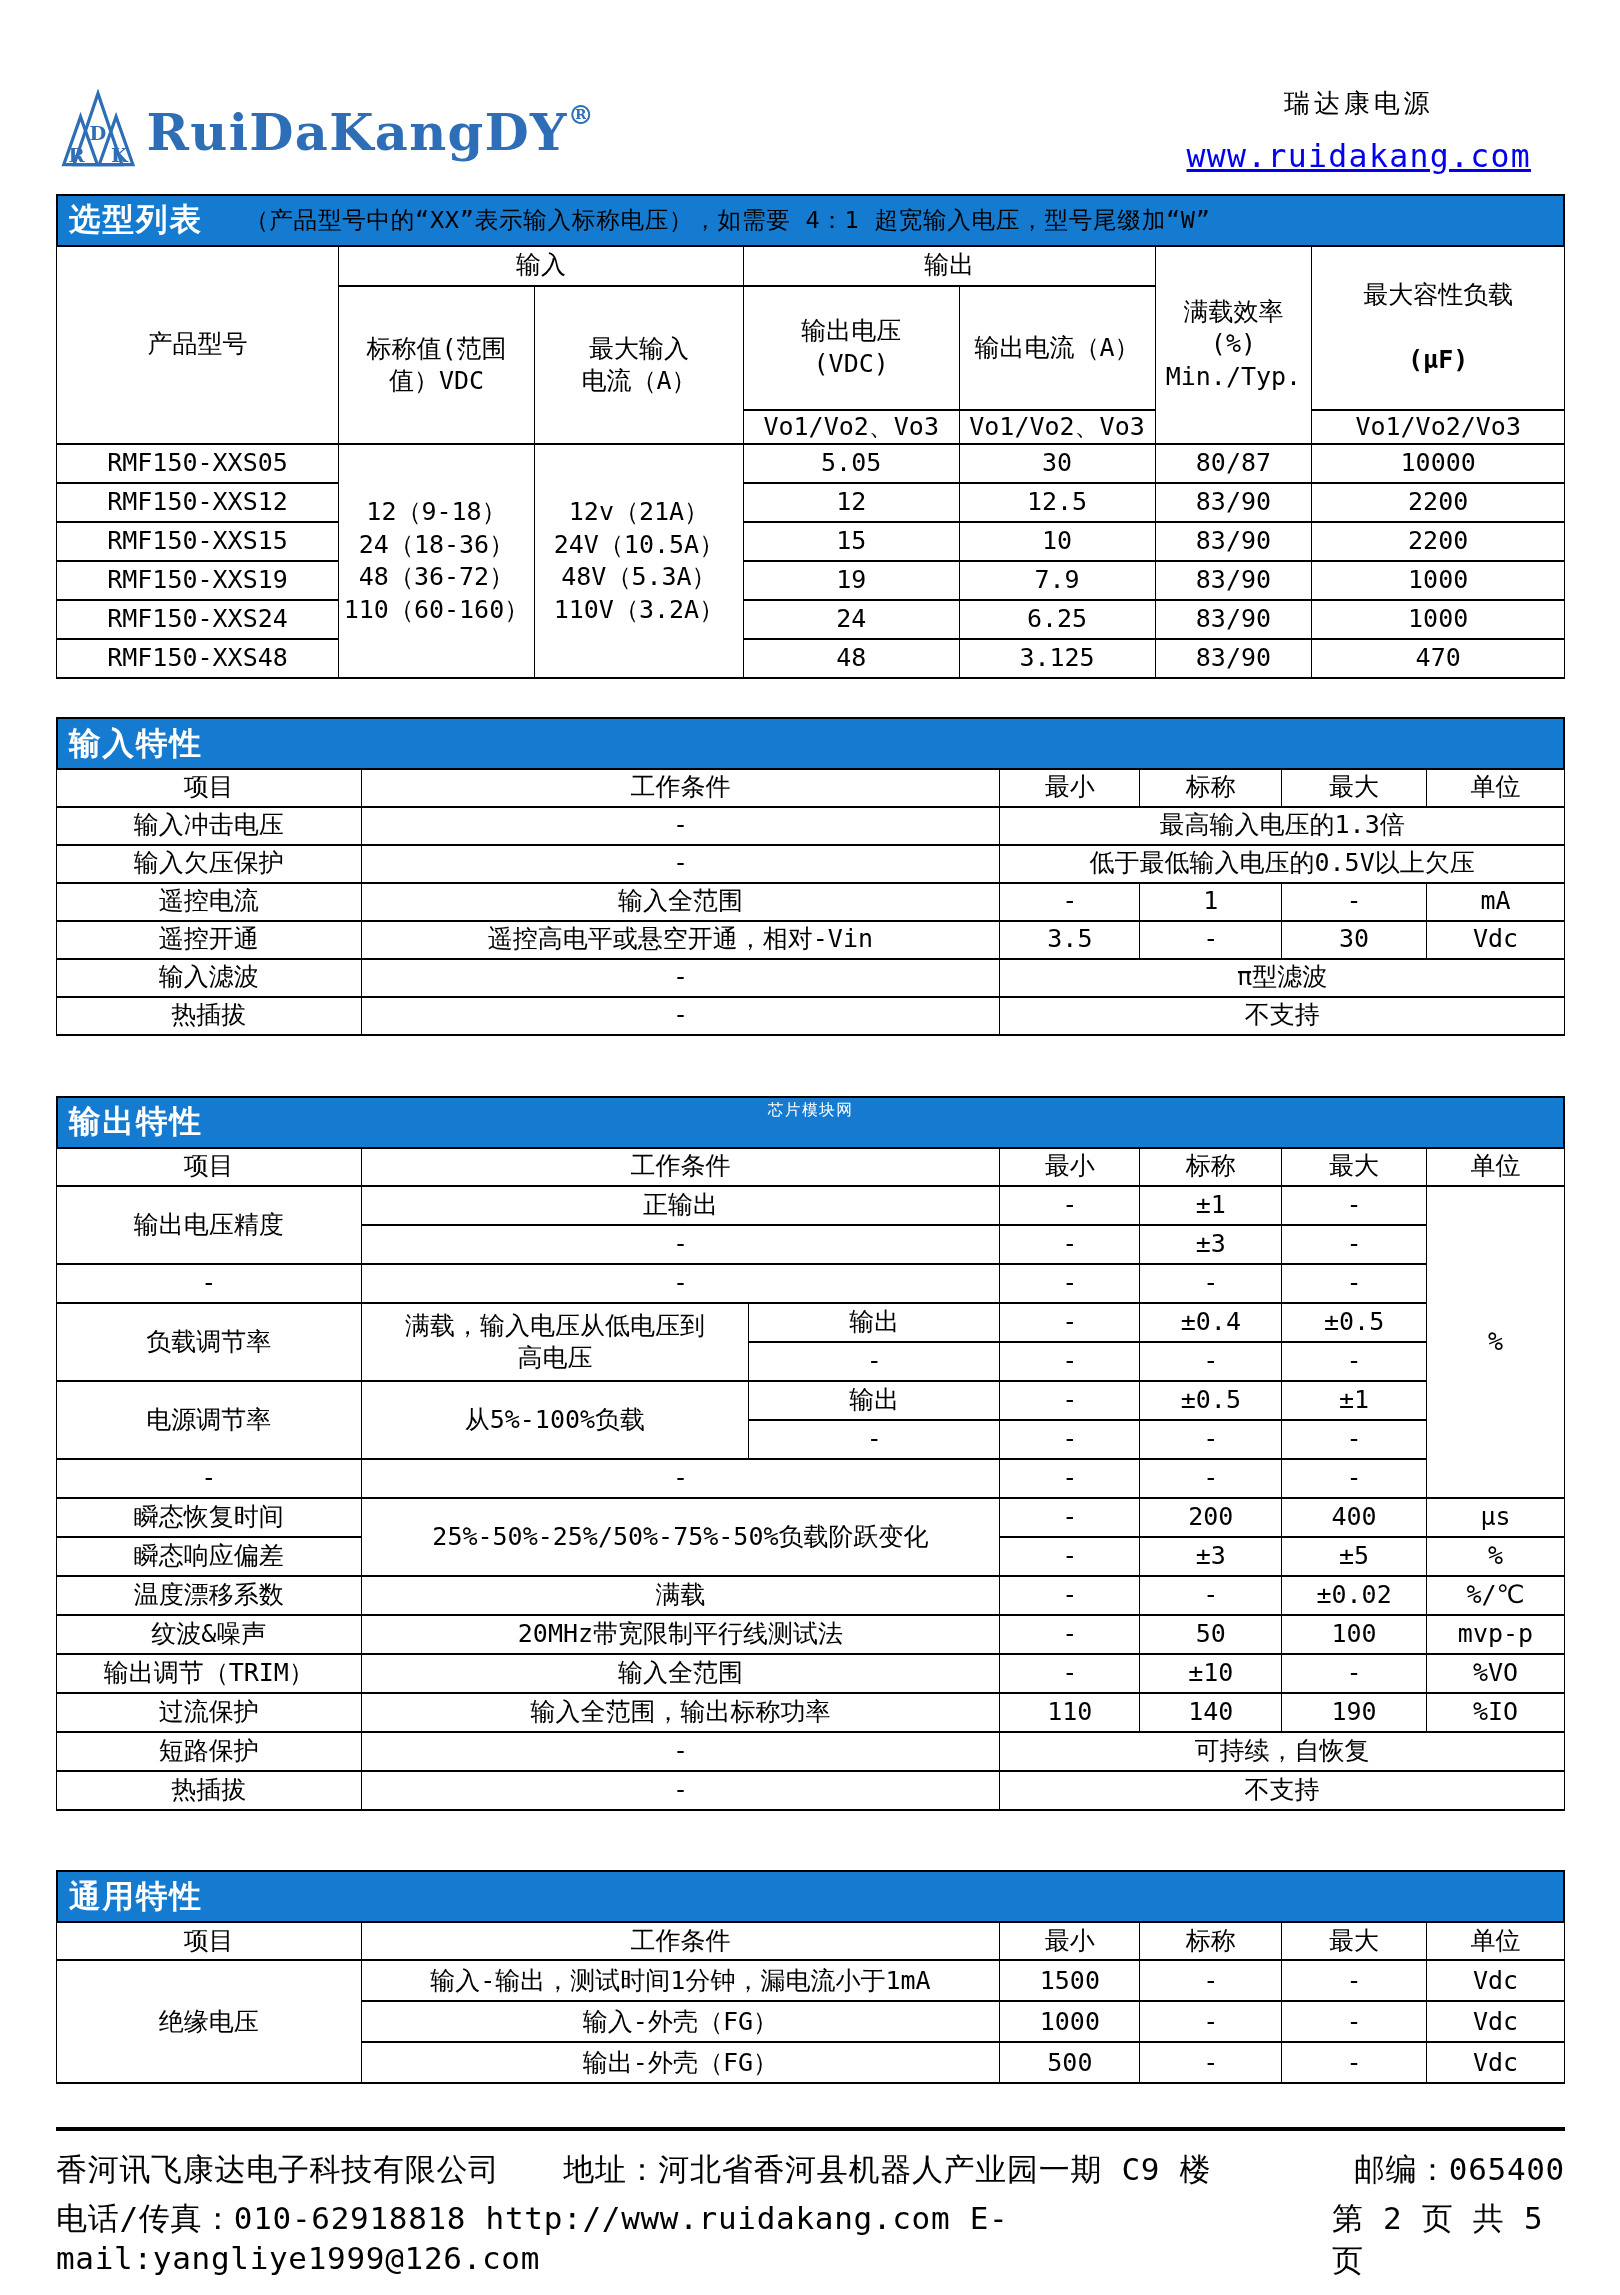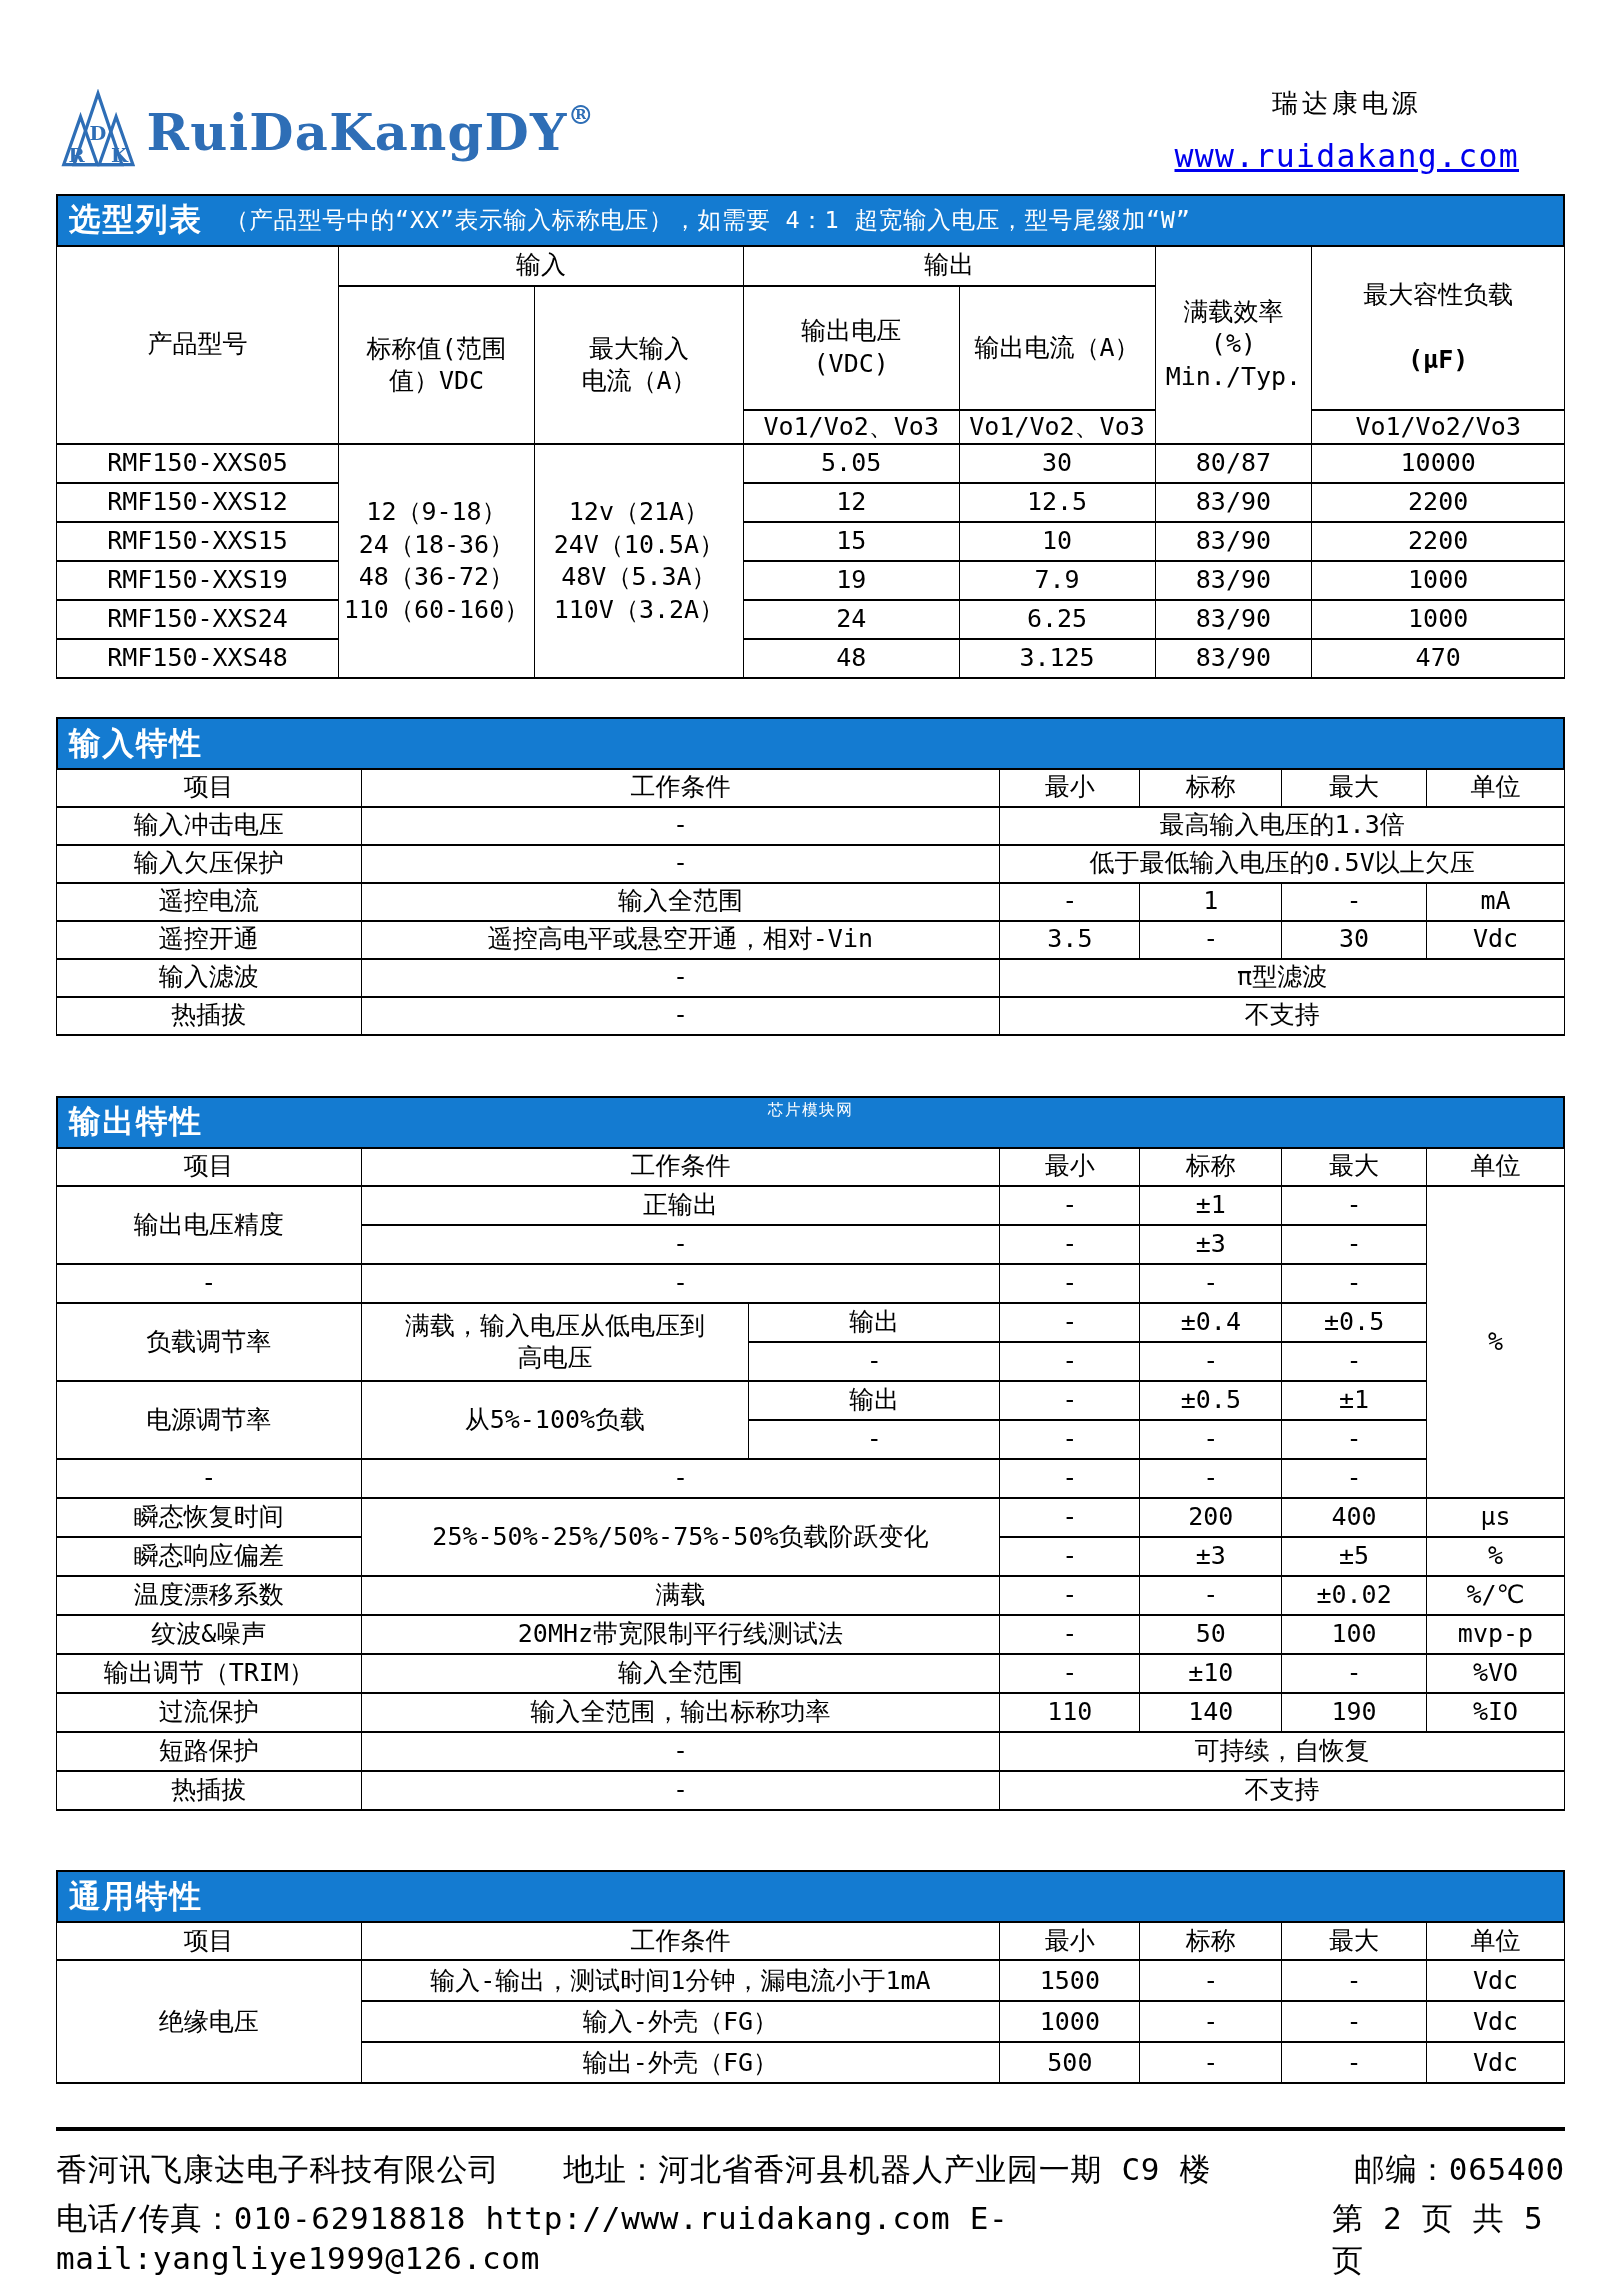--- a/index.html
+++ b/index.html
@@ -6,30 +6,30 @@
   .page{position:relative;width:1621px;height:2295px;background:#fff;overflow:hidden;
         font-family:"DejaVu Sans Mono","DejaVu Sans",monospace;color:#000;}
   .content{margin:0 56px;width:1509px;}
 
   
   .hdr{display:flex;justify-content:space-between;align-items:center;padding-top:77px;height:105px;}
   .logo{display:flex;align-items:center;gap:6.6px;}
   .logo-text{font-family:"DejaVu Serif","Liberation Serif",serif;font-weight:bold;
              font-size:51px;color:#2e6eb6;letter-spacing:1.3px;line-height:1;}
   .reg{font-size:26px;vertical-align:26px;font-weight:bold;}
-  .company{text-align:center;margin-right:46px;}
+  .company{text-align:center;margin-right:34px;}
   .company-name{font-size:26px;letter-spacing:3.9px;color:#000;}
   .url{display:inline-block;margin-top:17px;font-size:31.5px;color:#0000ee;
        text-decoration:underline;letter-spacing:1.3px;cursor:pointer;}
 
   
   .bar{position:relative;margin-top:0;height:53px;background:#147bd1;border:2.6px solid #000;
        display:flex;align-items:center;padding-left:11px;box-sizing:border-box;}
   .bar-title{color:#fff;font-weight:bold;font-size:31.5px;font-family:"DejaVu Sans","Liberation Sans",sans-serif;letter-spacing:2px;}
-  .bar-note{color:#ffffff;font-size:23.6px;margin-left:22px;letter-spacing:0.7px;}
+  .bar-note{color:#000000;font-size:23.6px;margin-left:42px;letter-spacing:0.7px;}
   .watermark{position:absolute;top:2px;left:50%;transform:translateX(-50%);
              color:#fff;font-size:15.8px;letter-spacing:1.3px;}
 
   
   table.tbl{border-collapse:collapse;table-layout:fixed;width:100%;margin-top:-2.6px;}
   table.tbl td{border-left:1.3px solid #000;border-right:1.3px solid #000;
                border-top:2.6px solid #000;border-bottom:2.6px solid #000;
                text-align:center;vertical-align:middle;padding:0 2.6px;
                font-size:25px;line-height:1.3;white-space:pre-line;overflow:hidden;}
   tr.h50{height:33px;} tr.h58{height:38px;} tr.h59{height:39px;} tr.h60{height:39px;}

